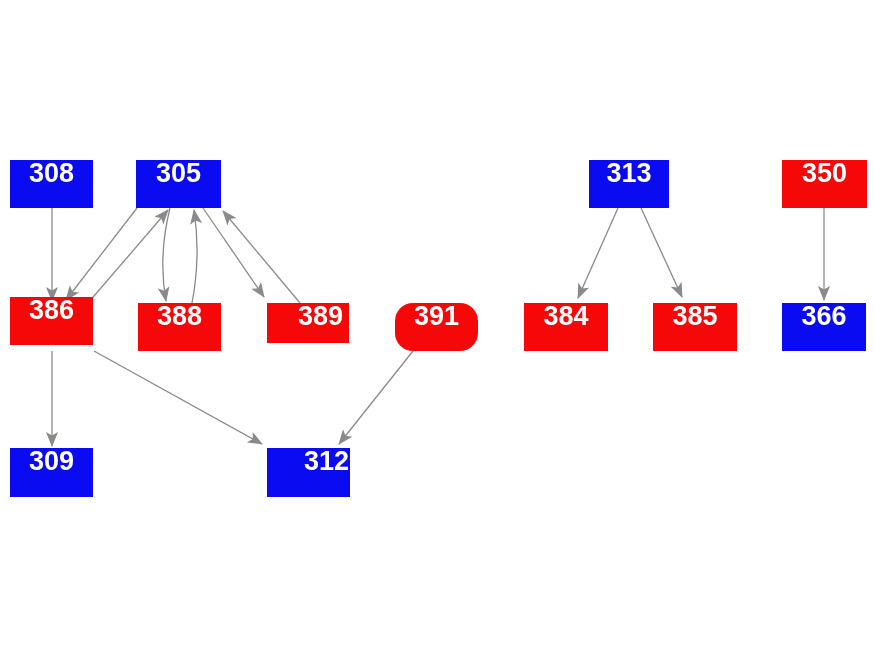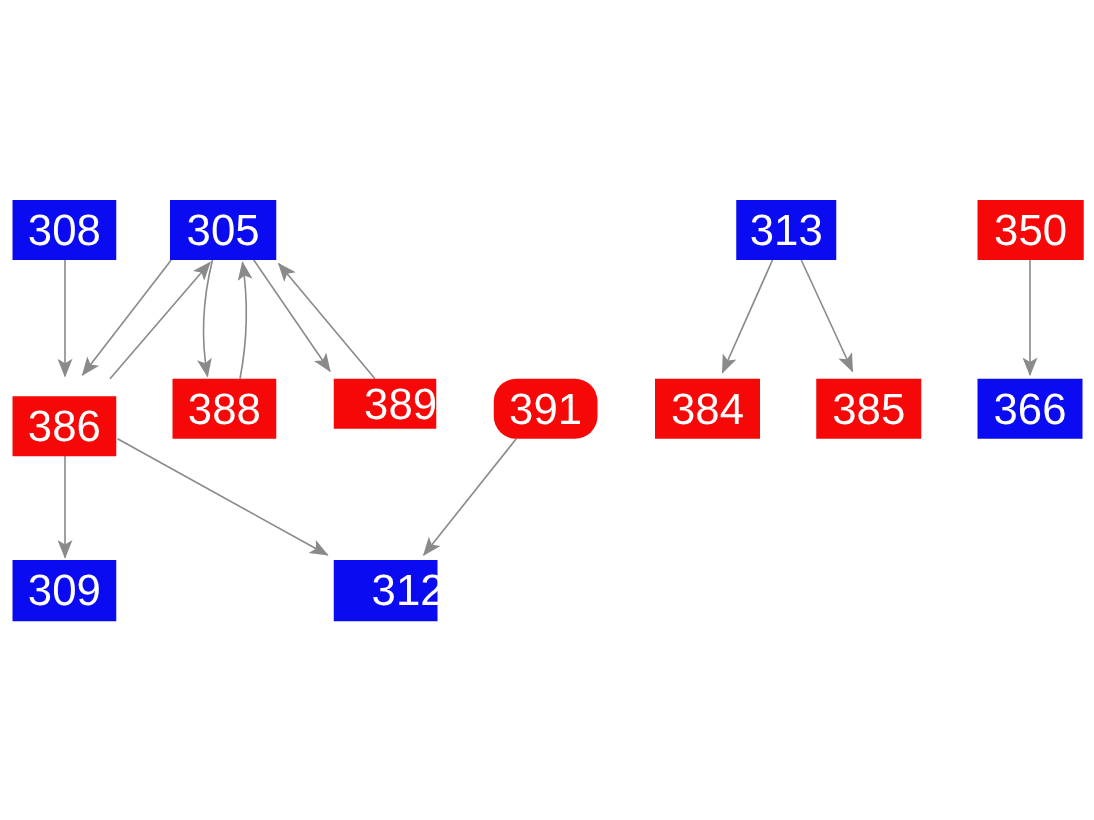--- a/index.html
+++ b/index.html
@@ -16,26 +16,27 @@
     font-family:"Liberation Sans", sans-serif;
   }
   .canvas{
     position:relative;width:875px;height:656px;background:var(--bg);
   }
   .edge-layer{position:absolute;left:0;top:0;}
   .edge{stroke:var(--edge);stroke-width:1.3;fill:none;}
   #arrowhead path{fill:var(--edge);}
   .node{
     position:absolute;
-    display:flex;align-items:center;justify-content:center;
+    display:flex;justify-content:center;
     color:var(--label);
-    font-size:35px;line-height:1;
+    font-size:27px;line-height:1;
     cursor:pointer;
     box-sizing:border-box;
     user-select:none;
+    font-weight:bold;
   }
   .node.blue{background:var(--blue);}
   .node.red{background:var(--red);}
 </style>
 </head>
 <body>
 
 <div class="canvas">
   <svg class="edge-layer" width="875" height="656" viewBox="0 0 875 656" xmlns="http://www.w3.org/2000/svg">
     <defs>
@@ -65,21 +66,21 @@
       </div>
       <div class="node blue" style="left: 136px; top: 160px; width: 85px; height: 48px;">
         <span>305</span>
       </div>
       <div class="node blue" style="left: 589px; top: 160px; width: 80px; height: 48px;">
         <span>313</span>
       </div>
       <div class="node red" style="left: 782px; top: 160px; width: 85px; height: 48px;">
         <span>350</span>
       </div>
-      <div class="node red" style="left: 10px; top: 317px; width: 83px; height: 48px;">
+      <div class="node red" style="left: 10px; top: 297px; width: 83px; height: 48px;">
         <span>386</span>
       </div>
       <div class="node red" style="left: 138px; top: 303px; width: 83px; height: 48px;">
         <span>388</span>
       </div>
       <div class="node red" style="left: 267px; top: 303px; width: 82px; height: 40px; padding-left: 25px;">
         <span>389</span>
       </div>
       <div class="node red" style="left: 395px; top: 303px; width: 83px; height: 48px; border-radius: 18px;">
         <span>391</span>

